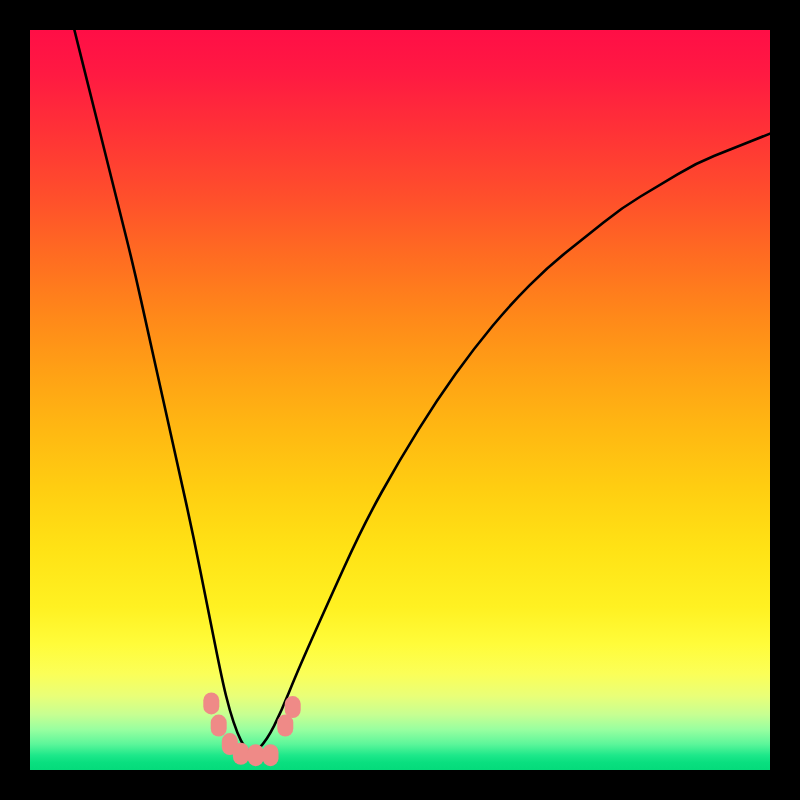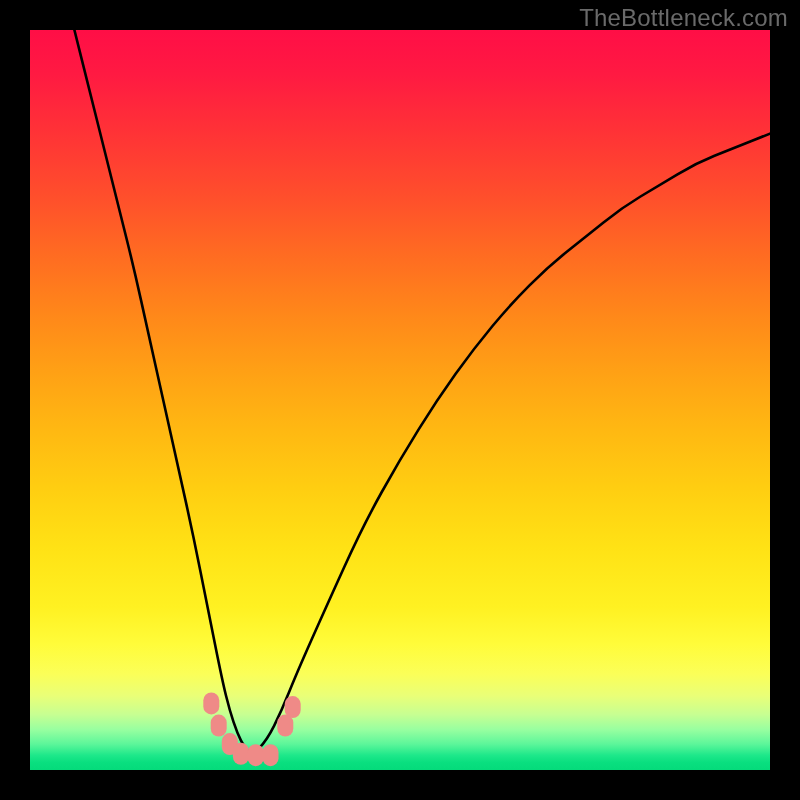--- a/index.html
+++ b/index.html
@@ -82,21 +82,20 @@
     width: 740px;
     height: 740px;
     z-index: 4;
   }
 </style>
 </head>
 <body>
 
 <div class="frame">
 
-  <div class="watermark">TheBottleneck.com</div>
 
   <div class="plot-area">
     <div class="gradient-bg"></div>
 
     <svg class="curves" viewBox="0 0 740 740" preserveAspectRatio="none">
       <path id="curve-left" fill="none" stroke="#000" stroke-width="2.6" stroke-linecap="round" d="M 44.4 0 Q 44.4 0 51.8 29.599999999999966 Q 59.2 59.19999999999993 66.6 88.79999999999995 Q 74 118.39999999999998 81.4 148 Q 88.8 177.60000000000002 96.2 207.2 Q 103.60000000000001 236.79999999999995 111 270.1 Q 118.4 303.40000000000003 125.8 336.70000000000005 Q 133.2 370 140.6 403.3 Q 148 436.6 155.4 469.9 Q 162.8 503.2 170.2 540.2 Q 177.6 577.2 185 614.2 Q 192.4 651.2 196.10000000000002 666 Q 199.8 680.8 203.5 691.9 Q 207.20000000000002 703 210.9 710.4 Q 214.6 717.8 218.3 721.5 L 222 725.2"></path>
       <path id="curve-right" fill="none" stroke="#000" stroke-width="2.6" stroke-linecap="round" d="M 222 725.2 Q 222 725.2 229.4 717.8 Q 236.8 710.4 244.20000000000002 695.5999999999999 Q 251.60000000000002 680.8 259 662.3 Q 266.4 643.8 281.2 610.5 Q 296 577.2 314.5 536.5 Q 333 495.79999999999995 351.5 462.5 Q 370 429.2 388.5 399.6 Q 407.00000000000006 370 425.5 344.1 Q 444 318.20000000000005 462.5 296 Q 481 273.8 499.5 255.29999999999998 Q 518 236.79999999999995 536.5 222 Q 555 207.20000000000005 573.5 192.40000000000003 Q 592 177.60000000000002 610.5 166.5 Q 629 155.39999999999998 647.5 144.3 Q 666 133.20000000000005 684.5 125.80000000000001 Q 703 118.39999999999998 721.5 111 L 740 103.60000000000002"></path>
     </svg>
 
     <svg class="markers" viewBox="0 0 740 740" preserveAspectRatio="none">

